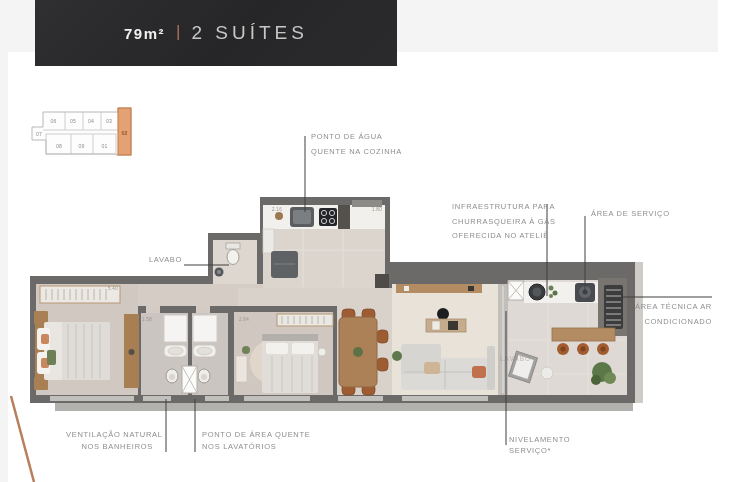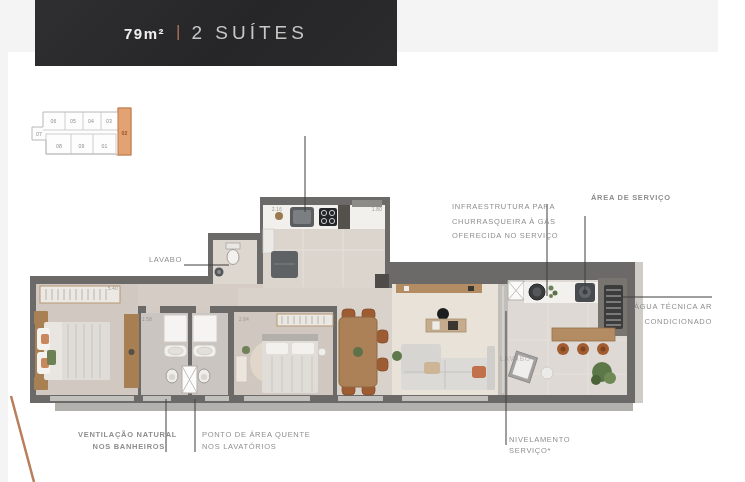--- a/index.html
+++ b/index.html
@@ -272,41 +272,45 @@
       <line x1="585" y1="216" x2="585" y2="292"></line>
       <line x1="623" y1="297" x2="712" y2="297"></line>
       <line x1="166" y1="399" x2="166" y2="452"></line>
       <line x1="195" y1="399" x2="195" y2="452"></line>
       <line x1="506" y1="311" x2="506" y2="445"></line>
     </g>
 
     <line x1="11" y1="396" x2="34" y2="482" stroke="#b97f5c" stroke-width="2.5"></line>
   </svg>
 
+  <div class="callout" style="left:311px;top:130px;">
+    <div>PONTO DE ÁGUA</div>
+    <div>QUENTE NA COZINHA</div>
+  </div>
 
   <div class="callout" style="left:149px;top:253px;">
     <div>LAVABO</div>
   </div>
 
   <div class="callout ctr" style="left:452px;top:200px;width:97px;">
     <div>INFRAESTRUTURA PARA</div>
     <div>CHURRASQUEIRA À GÁS</div>
-    <div>OFERECIDA NO SERVIÇO</div>
-  </div>
-
-  <div class="callout" style="left:591px;top:191px;font-weight:bold;">
+    <div>OFERECIDA NO ATELIÊ</div>
+  </div>
+
+  <div class="callout" style="left:591px;top:207px;">
     <div>ÁREA DE SERVIÇO</div>
   </div>
 
   <div class="callout rgt" style="left:628px;top:300px;width:84px;">
-    <div>ÁGUA TÉCNICA AR</div>
+    <div>ÁREA TÉCNICA AR</div>
     <div>CONDICIONADO</div>
   </div>
 
-  <div class="callout rgt small-lh" style="left:78px;top:429px;width:87px;font-weight:bold;">
+  <div class="callout rgt small-lh" style="left:66px;top:429px;width:87px;">
     <div>VENTILAÇÃO NATURAL</div>
     <div>NOS BANHEIROS</div>
   </div>
 
   <div class="callout small-lh" style="left:202px;top:429px;">
     <div>PONTO DE ÁREA QUENTE</div>
     <div>NOS LAVATÓRIOS</div>
   </div>
 
   <div class="callout tight-lh" style="left:509px;top:434px;">

